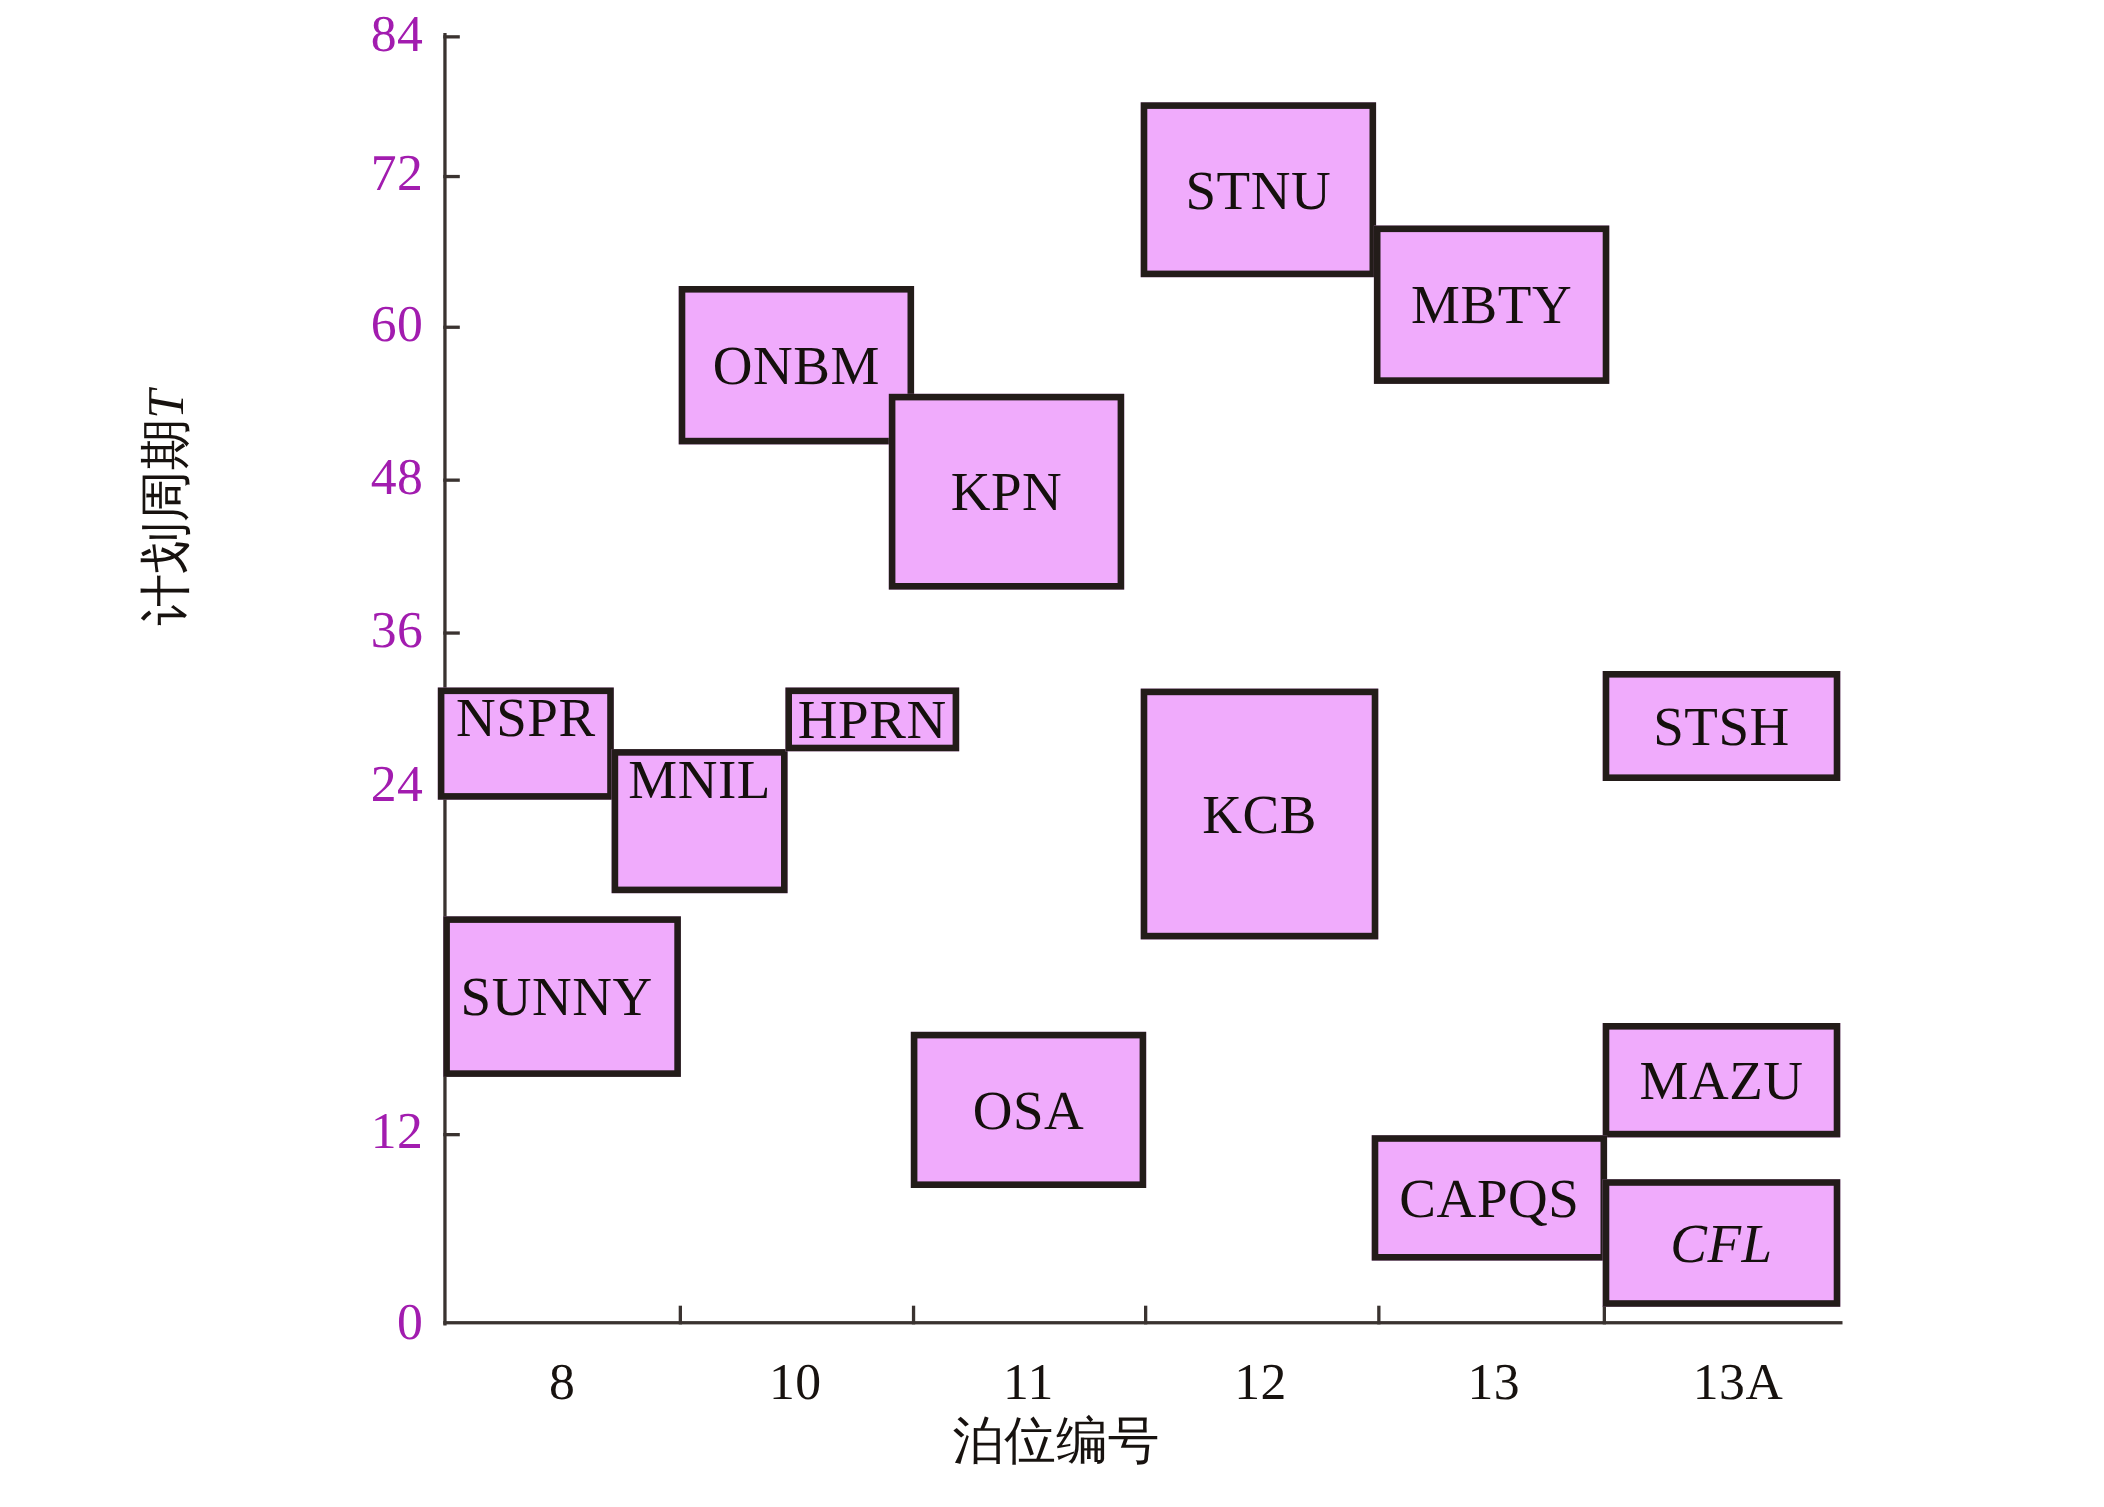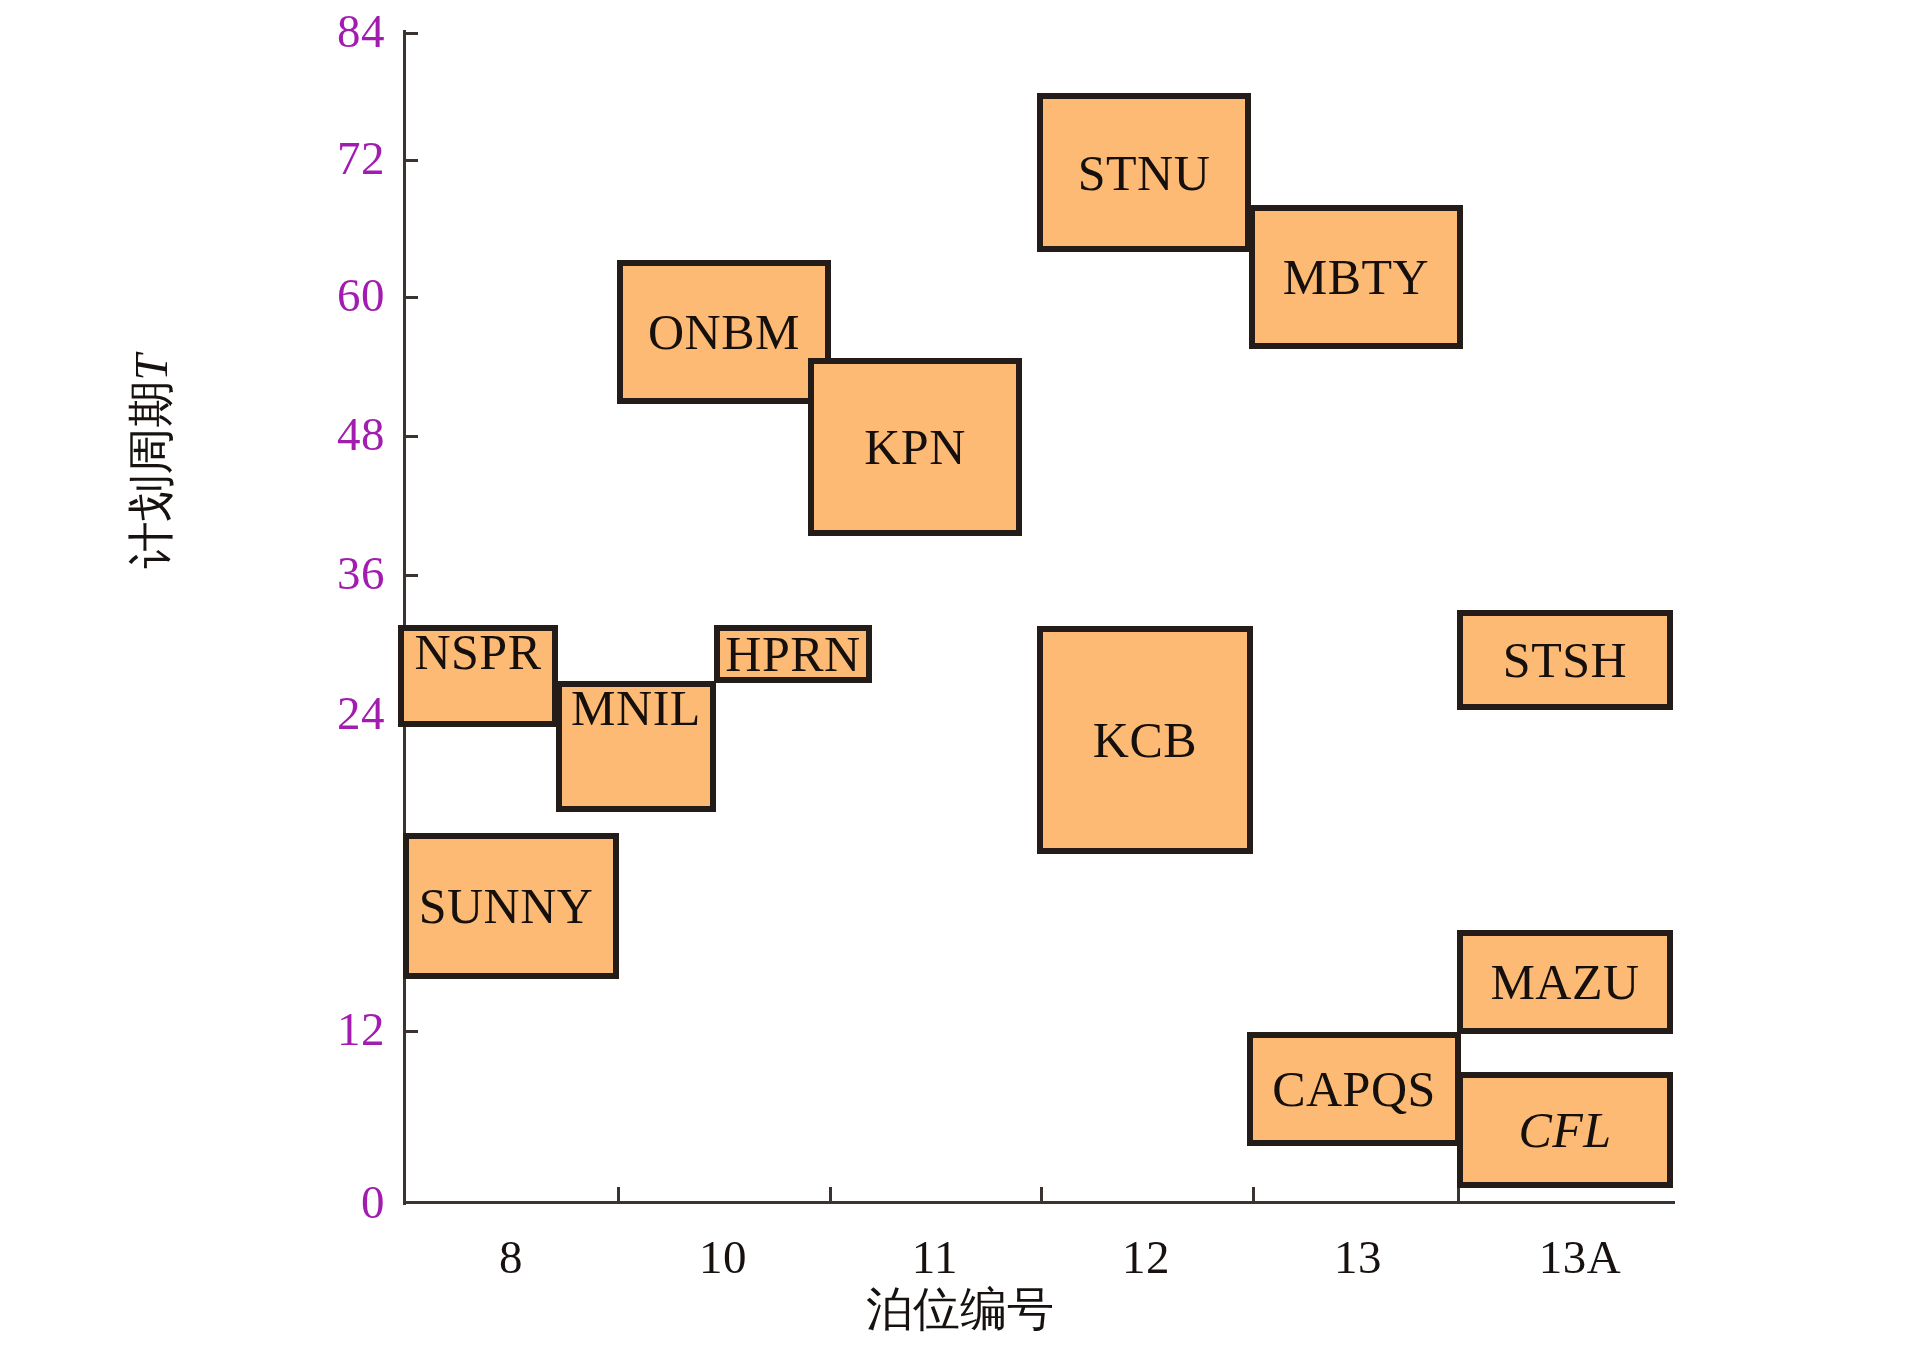--- a/index.html
+++ b/index.html
@@ -21,21 +21,21 @@
 
   #ylabel{position:absolute;left:-64px;top:430px;width:430px;
           transform-origin:center center;transform:rotate(-90deg);
           text-align:center;font-size:47px;color:#17120f;white-space:nowrap;}
   #ylabel .it{font-style:italic;}
   #xlabel{position:absolute;left:620px;top:1278px;width:680px;text-align:center;
           font-size:47px;color:#17120f;}
 
   
   .box{position:absolute;box-sizing:border-box;border:6px solid #231c19;
-       background:#fdba74;display:flex;align-items:center;justify-content:center;}
+       background:#f0abfc;display:flex;align-items:center;justify-content:center;}
   .box span{font-size:50px;color:#15100d;line-height:1;white-space:nowrap;
             letter-spacing:0.5px;}
   .box.lbl-top span{align-self:flex-start;margin-top:-4px;}
   .box.lbl-shift-left span{margin-left:-10px;}
 </style>
 </head>
 <body>
 
 <div id="stage">
 
@@ -112,20 +112,23 @@
   </div>
 
   <div class="box" style="left:1457px;top:610px;width:216px;height:100px;align-items:center;">
     <span>STSH</span>
   </div>
 
   <div class="box lbl-shift-left" style="left:403px;top:833px;width:216px;height:146px;">
     <span>SUNNY</span>
   </div>
 
+  <div class="box" style="left:828px;top:938px;width:214px;height:142px;">
+    <span>OSA</span>
+  </div>
 
   <div class="box" style="left:1457px;top:930px;width:216px;height:104px;">
     <span>MAZU</span>
   </div>
 
   <div class="box" style="left:1247px;top:1032px;width:214px;height:114px;">
     <span>CAPQS</span>
   </div>
 
   <div class="box" style="left:1457px;top:1072px;width:216px;height:116px;font-style:italic;">

